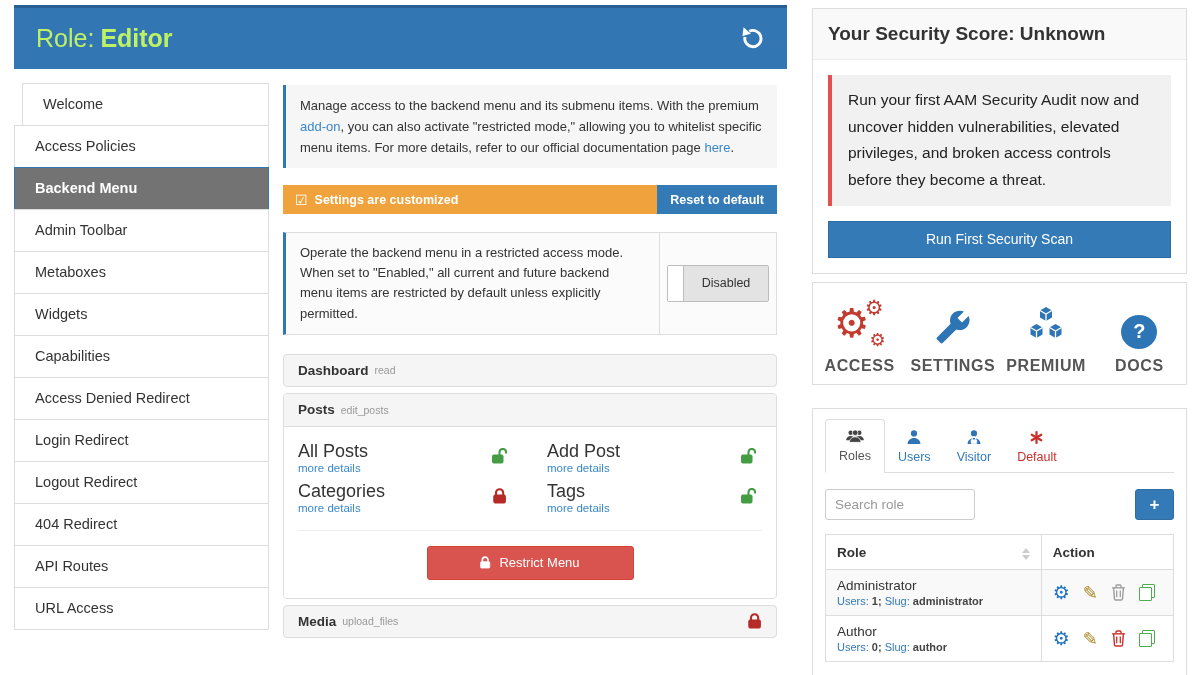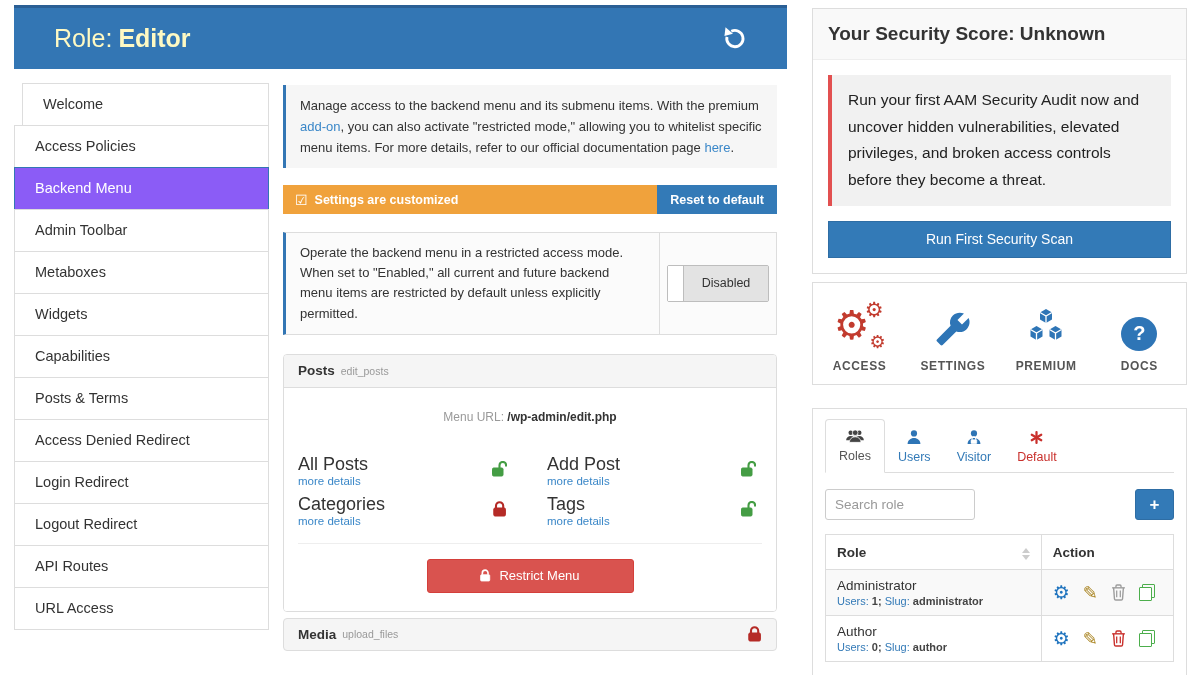--- a/index.html
+++ b/index.html
@@ -2,32 +2,32 @@
 <html><head>
 <meta charset="utf-8">
 <style>
   * { margin:0; padding:0; box-sizing:border-box; }
   html,body { width:1200px; height:675px; overflow:hidden; background:#fff;
               font-family:"Liberation Sans", sans-serif; }
   .page { position:relative; width:1200px; height:675px; background:#fff; }
 
   
   .main-header { position:absolute; left:14px; top:5px; width:773px; height:64px;
-    background:#3376b4; border-top:3px solid #2a5f95; color:#fef9c3;
-    display:flex; align-items:center; padding:0 40px; }
+    background:#3376b4; border-top:3px solid #2a5f95; color:#bef264;
+    display:flex; align-items:center; padding:0 22px; }
   .main-header .title { font-size:25px; font-weight:normal; }
   .main-header .title b { font-weight:bold; margin-left:6px; }
   .refresh { margin-left:auto; cursor:pointer; display:flex; }
 
   
   .sidebar { position:absolute; left:14px; top:83px; width:255px; }
   .side-item { height:43px; line-height:41px; padding:0 20px; border:1px solid #ddd;
     margin-top:-1px; font-size:14.5px; color:#333; background:#fff; cursor:pointer; }
   .side-item:first-child { margin-top:0;margin-left:8px; }
-  .side-item.active { background:#8b5cf6; border-color:#3376b4; color:#fff; font-weight:normal; }
+  .side-item.active { background:#737373; border-color:#3376b4; color:#fff; font-weight:bold; }
 
   
   .content { position:absolute; left:283px; top:85px; width:494px; }
   .info-box { background:#f6f6f6; border-left:3px solid #3376b4; padding:10px 14px;
     font-size:13px; line-height:1.62; color:#333; }
   .link { color:#3a87c8; cursor:pointer; }
 
   .customized-bar { margin-top:17px; height:29px; background:#f0a23c; display:flex;
     align-items:stretch; overflow:hidden; }
   .cb-label { display:flex; align-items:center; gap:7px; padding:0 12px; color:#fff;
@@ -81,21 +81,21 @@
   .sec-notice { background:#f1f1f1; border-left:4px solid #e25050; padding:12px 16px;
     font-size:15.5px; line-height:1.72; color:#222; }
   .scan-btn { margin-top:15px; width:100%; height:37px; background:#337ab7;
     border:1px solid #2e6da4; color:#fff; font-size:14px; cursor:pointer;
     font-family:inherit; }
 
   .feat-panel { top:282px; height:103px; display:flex; align-items:center;
     text-align:center; padding:10px 0 6px; }
   .feature { flex:1; cursor:pointer; }
   .feature-icon { height:52px; display:flex; align-items:flex-end; justify-content:center; }
-  .feature-label { font-size:12px; font-weight:bold; color:#555; letter-spacing:.6px;
+  .feature-label { font-size:16px; font-weight:bold; color:#555; letter-spacing:.6px;
     margin-top:8px; }
   .gears { position:relative; width:52px; height:50px; color:#c23b2e; }
   .gear-big { position:absolute; left:0; top:4px; font-size:40px; line-height:40px; }
   .gear-sm1 { position:absolute; right:2px; top:-2px; font-size:21px; line-height:21px; }
   .gear-sm2 { position:absolute; right:0; bottom:0; font-size:18px; line-height:18px; }
   .docs-circle { width:36px; height:34px; border-radius:50%; background:#2e75b6;
     display:flex; align-items:center; justify-content:center; color:#fff;
     font-weight:bold; font-size:20px; }
 
   .roles-panel { top:408px; height:340px; padding:10px 12px; }
@@ -186,24 +186,24 @@
   </div>
 
   <div class="sidebar">
     <div class="side-item">Welcome</div>
     <div class="side-item">Access Policies</div>
     <div class="side-item active">Backend Menu</div>
     <div class="side-item">Admin Toolbar</div>
     <div class="side-item">Metaboxes</div>
     <div class="side-item">Widgets</div>
     <div class="side-item">Capabilities</div>
-    <div class="side-item">Posts &amp; Terms</div>
     <div class="side-item">Access Denied Redirect</div>
     <div class="side-item">Login Redirect</div>
     <div class="side-item">Logout Redirect</div>
+    <div class="side-item">404 Redirect</div>
     <div class="side-item">API Routes</div>
     <div class="side-item">URL Access</div>
   </div>
 
   <div class="content">
 
     <div class="info-box">
       <span>Manage access to the backend menu and its submenu items. With the premium </span><span class="link">add-on</span><span>, you can also activate "restricted mode," allowing you to whitelist specific menu items. For more details, refer to our official documentation page </span><span class="link">here</span><span>.</span>
     </div>
 
@@ -220,31 +220,31 @@
       <div class="rb-toggle-cell">
         <div class="toggle">
           <div class="toggle-knob"></div>
           <div class="toggle-label">Disabled</div>
         </div>
       </div>
     </div>
 
     <div class="menu-list">
 
+      <div class="menu-row">
+        <span class="menu-name">Dashboard</span>
+        <span class="menu-cap">read</span>
+      </div>
 
       <div class="menu-panel">
         <div class="menu-row">
           <span class="menu-name">Posts</span>
           <span class="menu-cap">edit_posts</span>
         </div>
         <div class="panel-body">
-          <div class="menu-url">
-            <span>Menu URL:</span>
-            <b>/wp-admin/edit.php</b>
-          </div>
           <div class="submenu-grid">
             <div class="submenu-item">
               <div class="si-text">
                 <div class="si-name">All Posts</div>
                 <div class="si-more">more details</div>
               </div>
               <span class="si-lock">
                 <svg width="15" height="16" viewBox="0 0 15 16" fill="#449d44" stroke="#449d44">
                     <use href="#lock-open"></use>
                   </svg>

